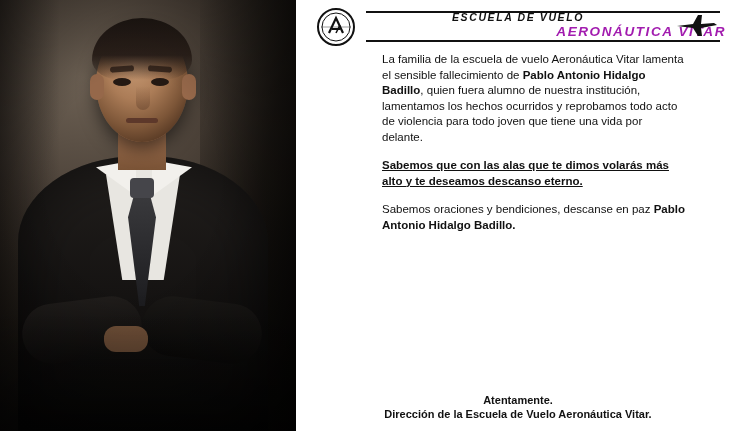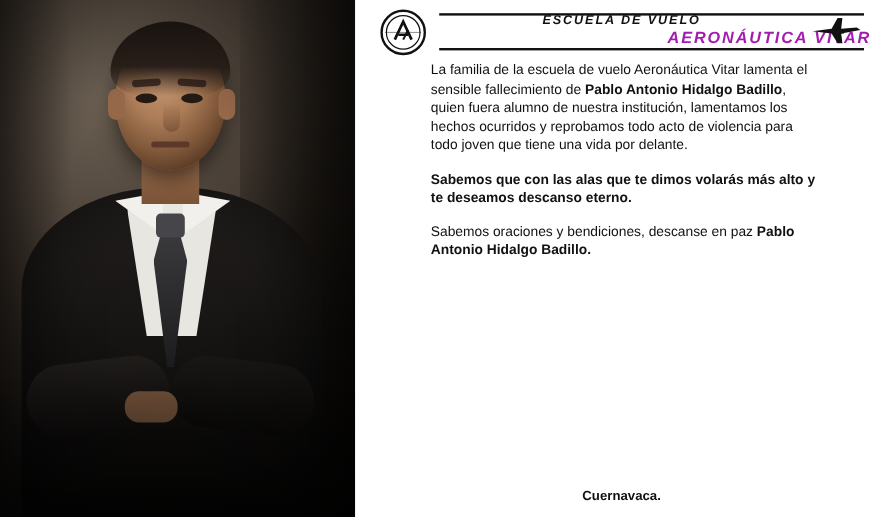--- a/index.html
+++ b/index.html
@@ -319,32 +319,33 @@
 
   .dateline {
     position: absolute;
     right: 40px;
     top: 58px;
     font-size: 11.5px;
     color: #111;
   }
 
   .body-copy {
-    padding: 6px 54px 0 63px;
+    padding: 6px 54px 0 86px;
     box-sizing: border-box;
   }
   .para {
     font-size: 11.5px;
     line-height: 15.5px;
     color: #111;
     margin: 0 0 13px 0;
     text-align: left;
   }
   .para.bold {
     font-weight: bold;
+    text-decoration: underline;
   }
   .para b {
     font-weight: bold;
   }
 
   .signoff {
     position: absolute;
     left: 0;
     right: 0;
     bottom: 10px;
@@ -428,17 +429,18 @@
       </p>
       <p class="para bold">
         <span>Sabemos que con las alas que te dimos volarás más alto y te deseamos descanso eterno.</span>
       </p>
       <p class="para">
         <span>Sabemos oraciones y bendiciones, descanse en paz </span><b>Pablo Antonio Hidalgo Badillo.</b>
       </p>
     </div>
 
     <div class="signoff">
-      <div class="signoff-line">Cuernavaca.</div>
+      <div class="signoff-line">Atentamente.</div>
+      <div class="signoff-line">Dirección de la Escuela de Vuelo Aeronáutica Vitar.</div>
     </div>
 
   </div>
 </div>
 
 </body></html>

